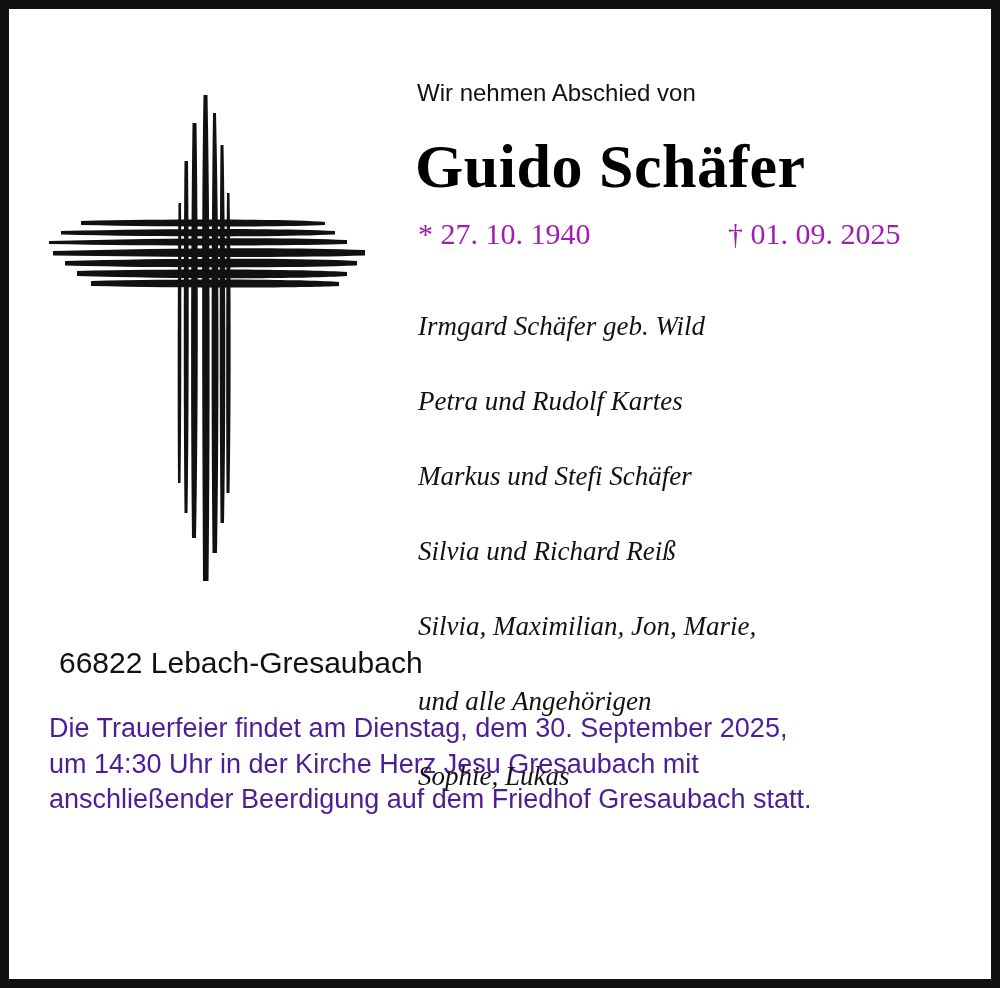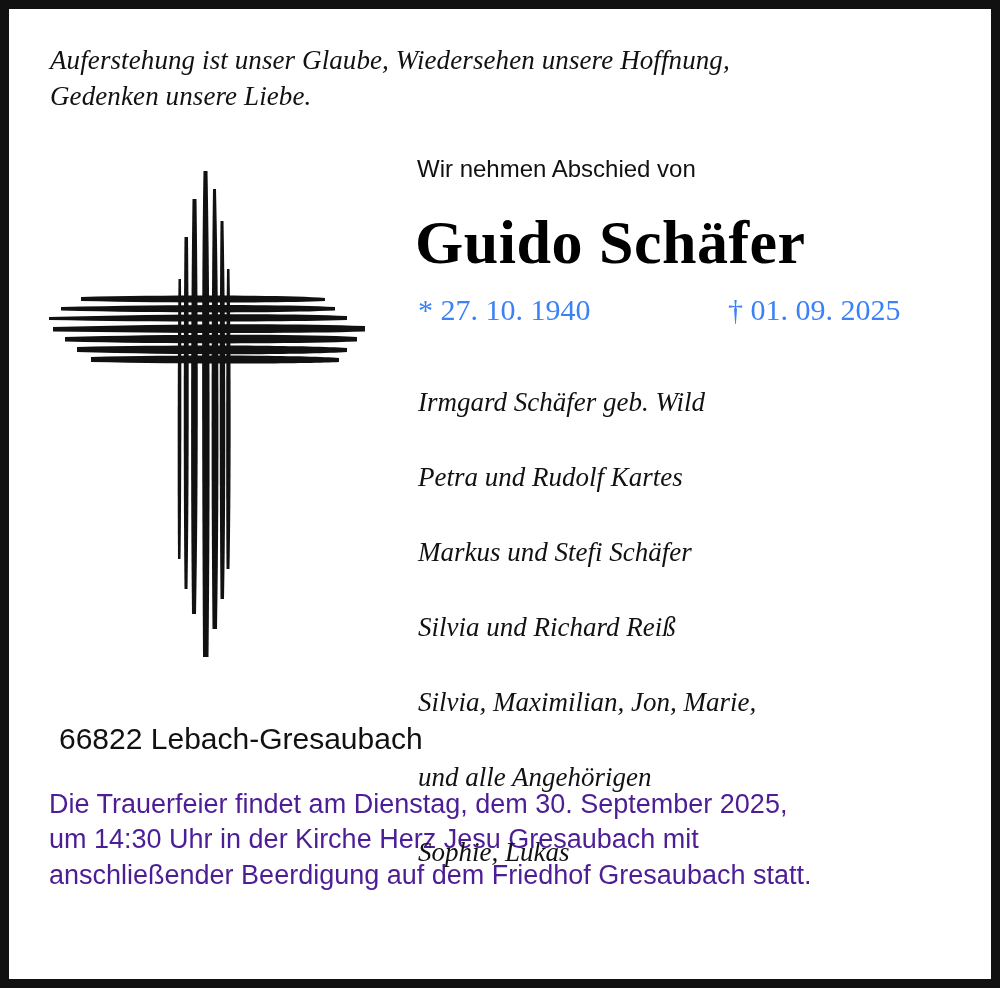--- a/index.html
+++ b/index.html
@@ -82,21 +82,21 @@
     margin: 26px 0 0 0;
     white-space: nowrap;
   }
 
   .dates {
     display: flex;
     align-items: baseline;
     margin: 18px 0 16px 3px;
     font-family: "Liberation Serif", serif;
     font-size: 30px;
-    color: #3b82f6;
+    color: #a21caf;
   }
   .date-born { width: 310px; }
   .date-died { }
 
   .family {
     margin: 58px 0 0 3px;
     font-family: "Liberation Serif", serif;
     font-style: italic;
     font-size: 27px;
     line-height: 1.3;
@@ -120,22 +120,20 @@
     color: #4c1d95;
     margin: 30px 0 0 2px;
     white-space: pre-line;
   }
 </style>
 </head>
 <body>
 
 <div class="notice">
 
-  <div class="motto">Auferstehung ist unser Glaube, Wiedersehen unsere Hoffnung,
-Gedenken unsere Liebe.</div>
 
   <div class="middle">
 
     <div class="cross-wrap">
       <svg class="cross-svg" width="350" height="530" viewBox="0 0 350 530" xmlns="http://www.w3.org/2000/svg" aria-hidden="true">
         <g fill="#111111">
 
           <path d="M160.5 12 C162.5 120, 163.5 300, 161.5 498 L156.0 498 C155.0 300, 154.5 120, 156.5 12 Z"></path>
           <path d="M169.0 30 C171.5 140, 172.5 310, 170.0 470 L165.5 470 C164.0 310, 164.5 140, 166.0 30 Z"></path>
           <path d="M149.5 40 C151.0 150, 151.5 320, 149.0 455 L145.0 455 C143.5 320, 144.0 150, 145.5 40 Z"></path>

